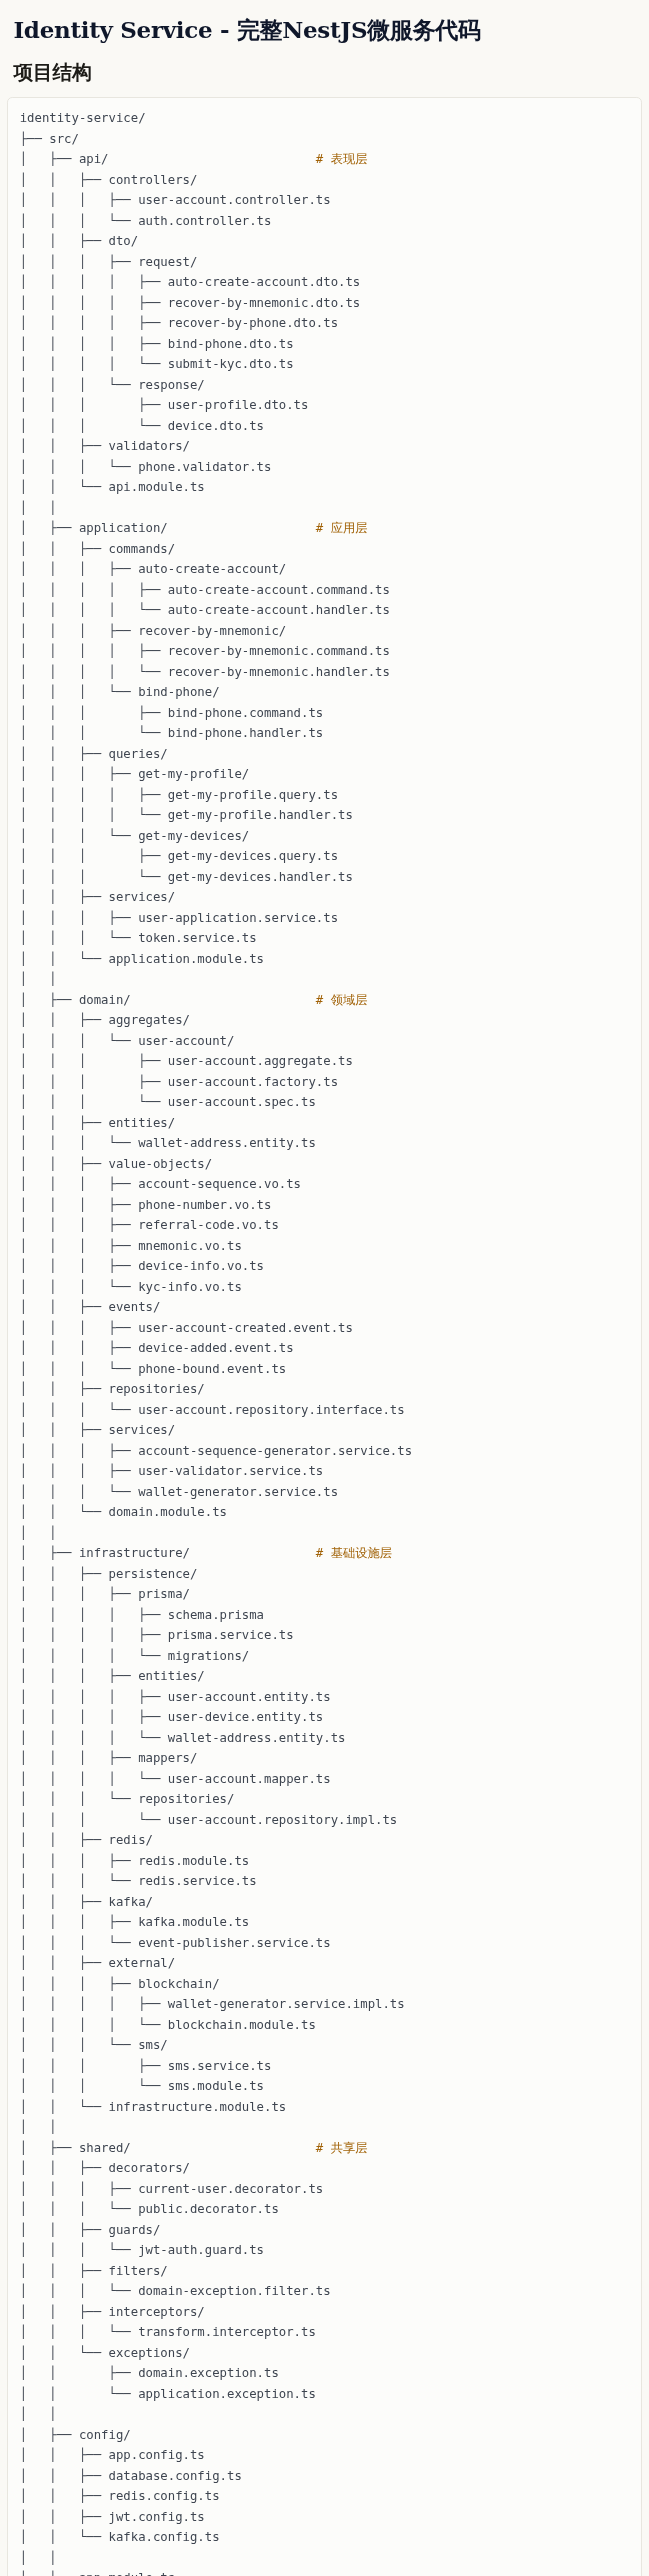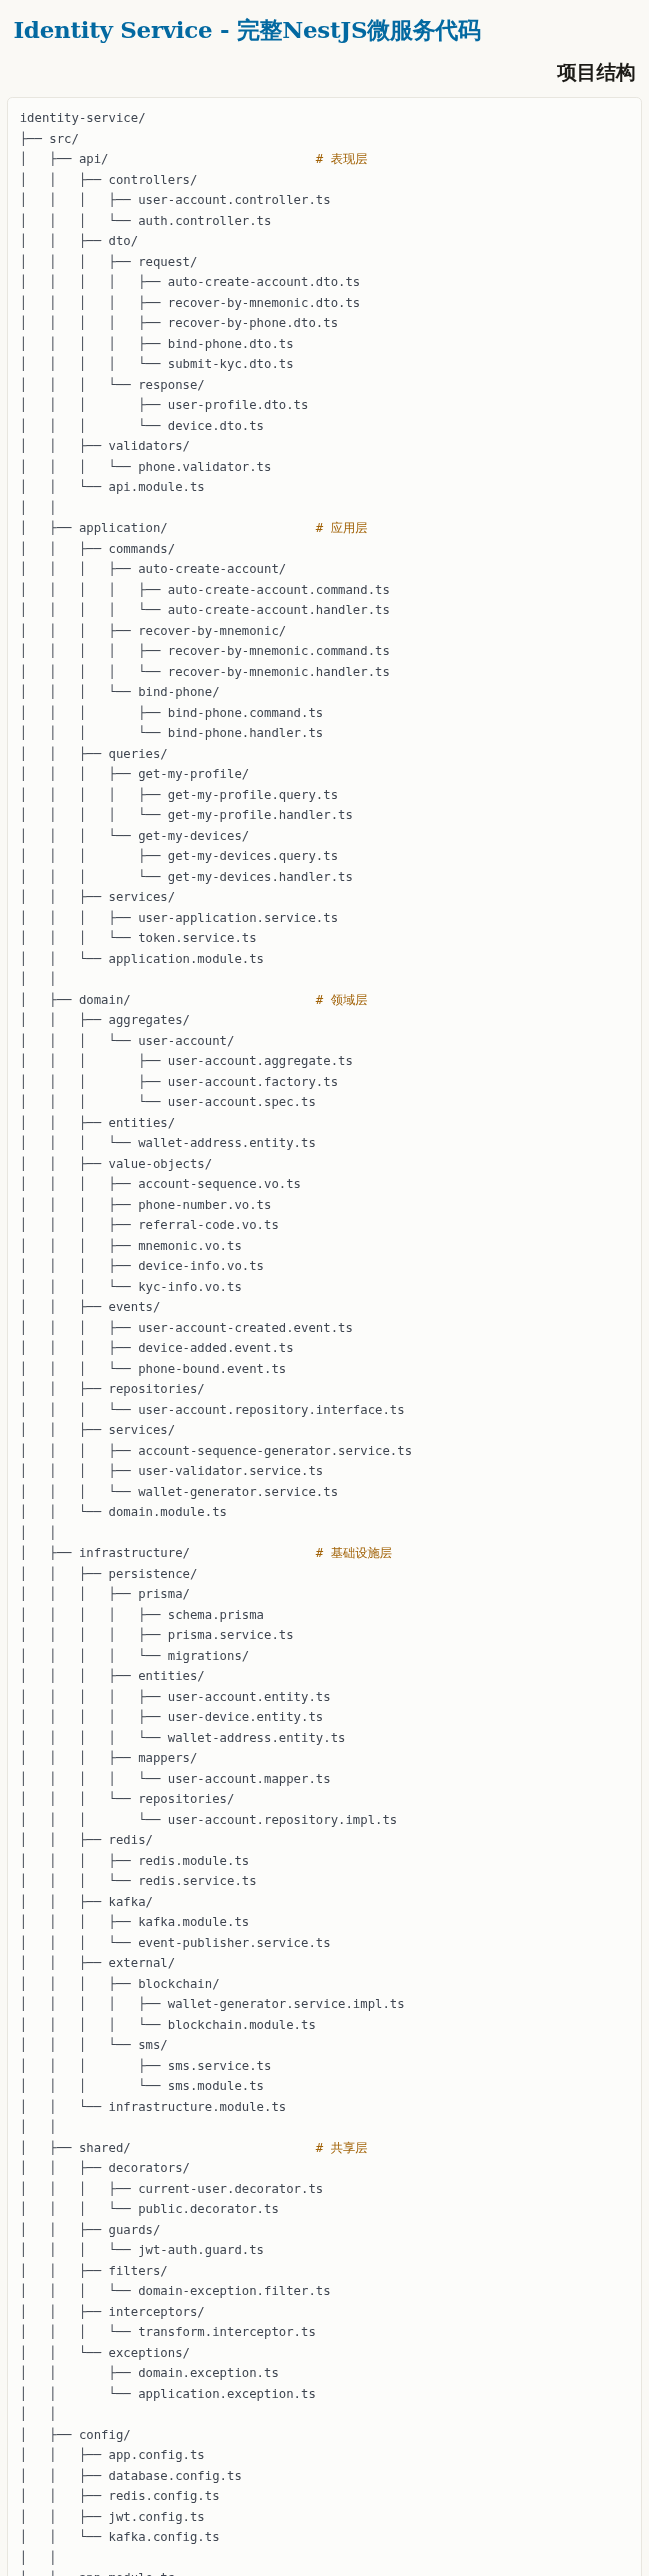--- a/index.html
+++ b/index.html
@@ -16,30 +16,29 @@
   .page {
     width: 649px;
   }
   h1.doc-title {
     margin: 15.5px 13.4px 0 13.4px;
     font-family: "DejaVu Serif", serif;
     font-size: 23px;
     line-height: 1.18;
     font-weight: 700;
     letter-spacing: -0.3px;
-    color: #0369a1;
+    color: #0f172a;
   }
   h2.section-heading {
     margin: 18.5px 13.4px 0 13.4px;
     font-family: "DejaVu Serif", serif;
     font-size: 19.6px;
     line-height: 1.2;
     font-weight: 700;
     color: #1C1B17;
-    text-align: right;
   }
   .code-card {
     margin: 12.4px 7.2px 0 6.7px;
     background: #FCFCFA;
     border: 0.5px solid #E8E6DF;
     border-radius: 5.2px;
     overflow: hidden;
   }
   pre.file-tree {
     margin: 0;

